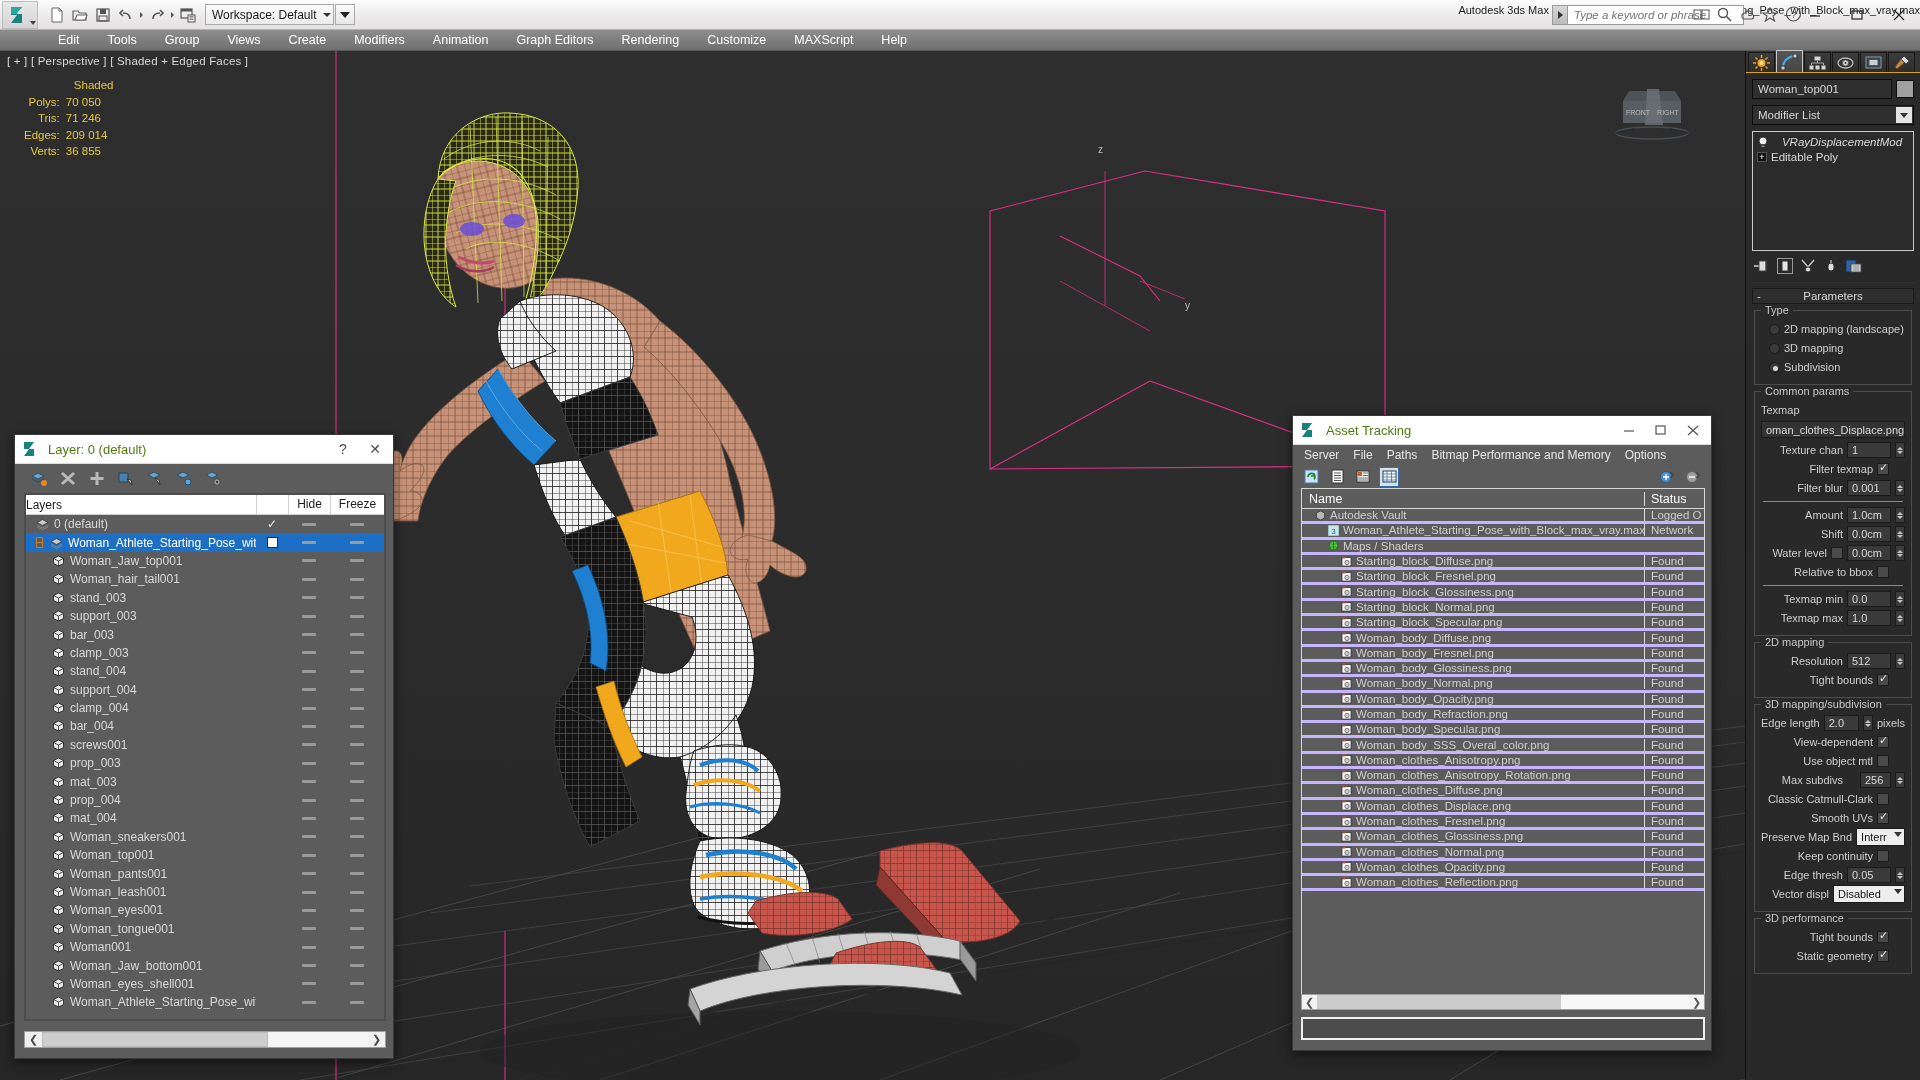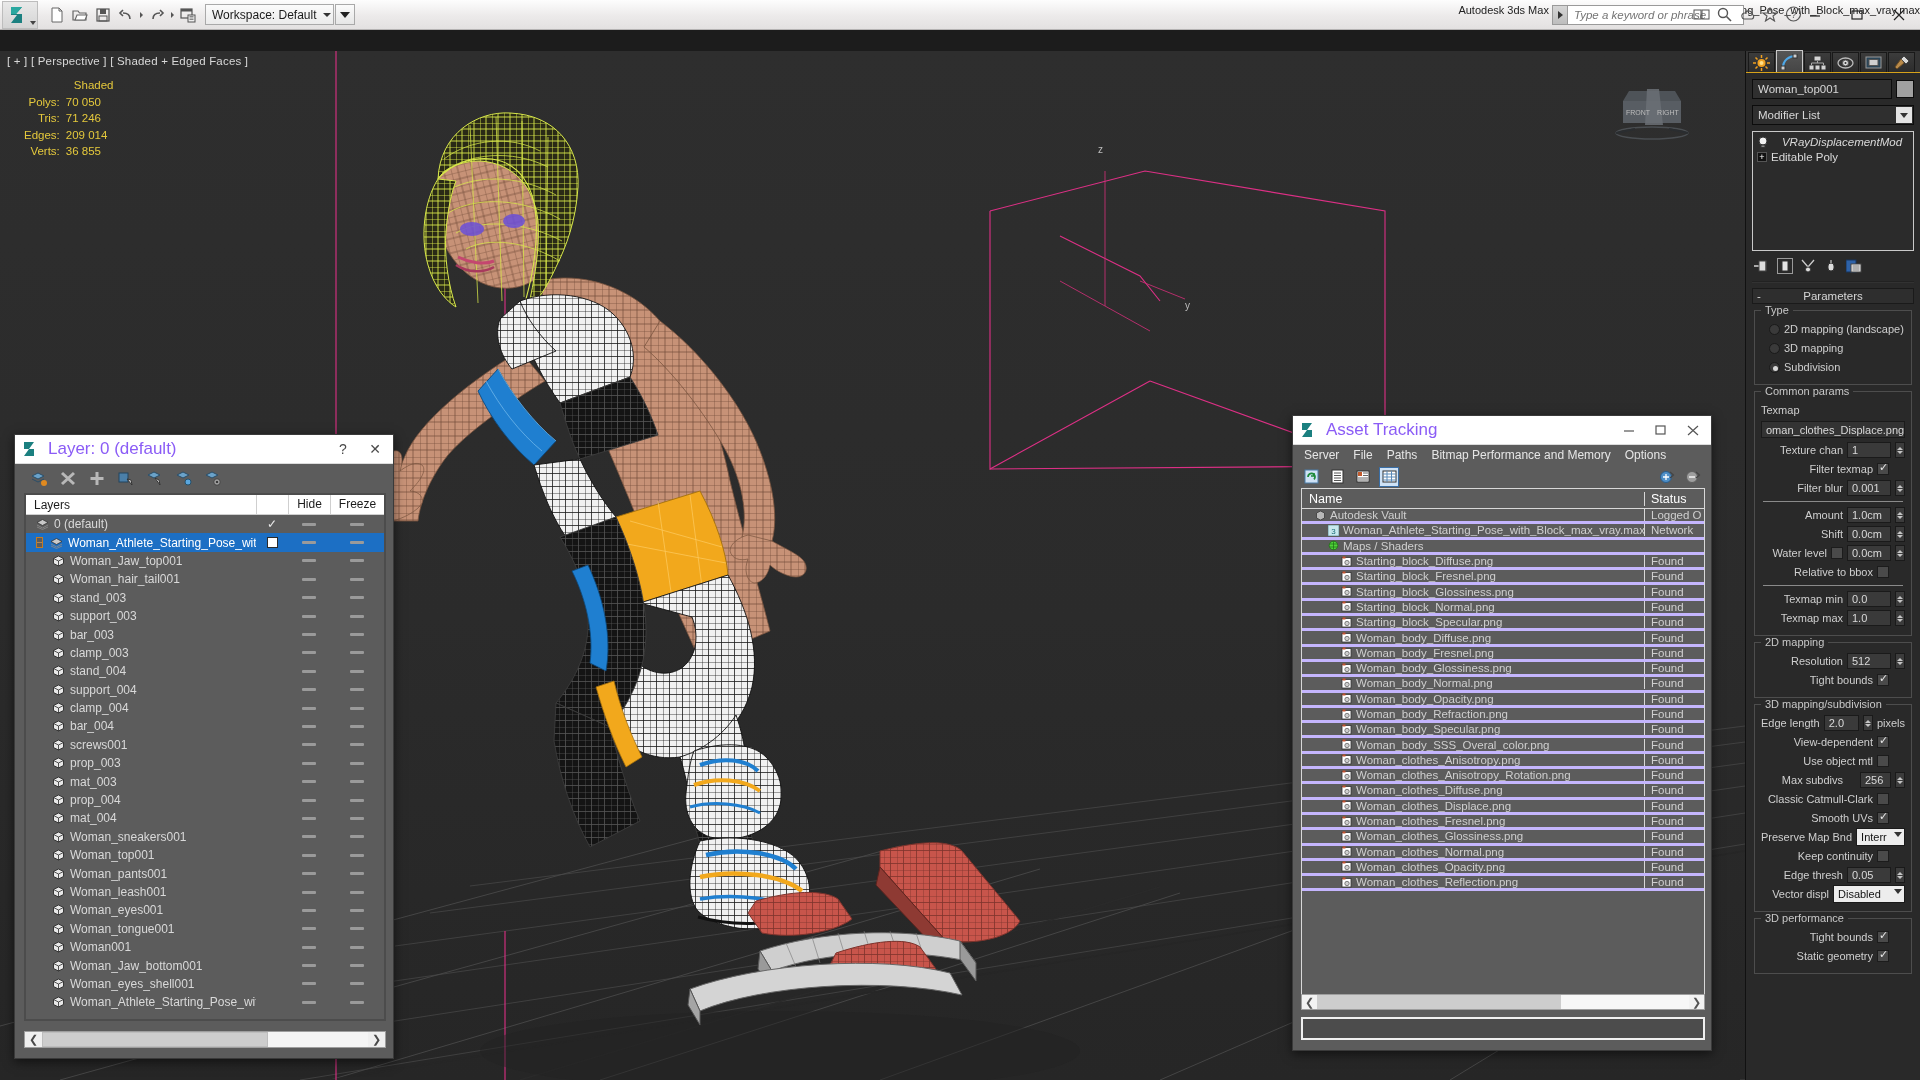--- a/index.html
+++ b/index.html
@@ -89,33 +89,33 @@
 
   
   .dlg{
     position:absolute;background:#5c5c5c;border:1px solid #3a3a3a;
     box-shadow:0 3px 10px rgba(0,0,0,.55);
   }
   .dlg-title{
     height:29px;background:#ffffff;display:flex;align-items:center;padding:0 2px 0 8px;
     border-bottom:1px solid #dcdcdc;
   }
-  .dlg-title .tname{font-size:17px;color:#8b5cf6;margin-left:8px;}
+  .dlg-title .tname{font-size:13px;color:#4d7c0f;margin-left:8px;}
   .dlg-title .spacer{flex:1;}
   .dlg-title .tbtn{width:32px;height:27px;display:flex;align-items:center;justify-content:center;color:#4a4a4a;font-size:14px;}
 
   #layers-dialog{left:14px;top:434px;width:380px;height:625px;background:#5c5c5c;}
   .layers-toolbar{height:28px;display:flex;align-items:center;gap:10px;padding:0 14px;background:#5c5c5c;}
   .lt-icon{width:19px;height:19px;display:flex;align-items:center;justify-content:center;}
   .layers-body{
     position:absolute;left:9px;top:58px;width:362px;height:528px;
     background:#5c5c5c;border:2px solid #4c4c4c;overflow:hidden;
   }
   .layers-head{height:20px;background:#ffffff;display:flex;align-items:center;font-size:12px;color:#1c1c1c;border-bottom:1px solid #cfcfcf;}
-  .layers-head .c1{flex:1;padding-left:8px;}
+  .layers-head .c1{flex:1;}
   .layers-head .c2{width:32px;border-left:1px solid #cfcfcf;height:100%;}
   .layers-head .c3{width:42px;border-left:1px solid #cfcfcf;height:100%;text-align:center;padding-top:2px;}
   .layers-head .c4{width:54px;border-left:1px solid #cfcfcf;height:100%;text-align:center;padding-top:2px;}
   .lrow{height:18.4px;display:flex;align-items:center;font-size:12px;color:#d9d9d9;}
   .lrow.sel{background:#1c6fc4;color:#fff;}
   .lrow .nm{flex:1;display:flex;align-items:center;gap:5px;overflow:hidden;white-space:nowrap;}
   .lrow .cchk{width:32px;display:flex;align-items:center;justify-content:center;}
   .lrow .chide{width:42px;display:flex;align-items:center;justify-content:center;}
   .lrow .cfrz{width:54px;display:flex;align-items:center;justify-content:center;}
   .dash{display:inline-block;width:14px;height:3px;background:#9a9a9a;border-radius:1px;}
@@ -326,20 +326,34 @@
           </svg>
       </div>
       <div class="wbtn close">
         <svg width="14" height="12" viewBox="0 0 14 12">
             <path d="M2 1l10 10M12 1L2 11" stroke="#222" stroke-width="1.2"></path>
           </svg>
       </div>
     </div>
   </div>
 
+  <div class="menubar" id="menubar">
+      <div class="menuitem">Edit</div>
+      <div class="menuitem">Tools</div>
+      <div class="menuitem">Group</div>
+      <div class="menuitem">Views</div>
+      <div class="menuitem">Create</div>
+      <div class="menuitem">Modifiers</div>
+      <div class="menuitem">Animation</div>
+      <div class="menuitem">Graph Editors</div>
+      <div class="menuitem">Rendering</div>
+      <div class="menuitem">Customize</div>
+      <div class="menuitem">MAXScript</div>
+      <div class="menuitem">Help</div>
+    </div>
 
   <div class="viewport">
     <div class="gradbg"></div>
 
     <svg style="position:absolute;left:0;top:0;" width="1745" height="1029">
       <defs>
         <linearGradient id="gfade" x1="0" y1="0" x2="0" y2="1">
           <stop offset="0%" stop-color="#3b3b3b" stop-opacity="0"></stop>
           <stop offset="60%" stop-color="#5a5a5a" stop-opacity="0.55"></stop>
           <stop offset="100%" stop-color="#6a6a6a" stop-opacity="0.8"></stop>

